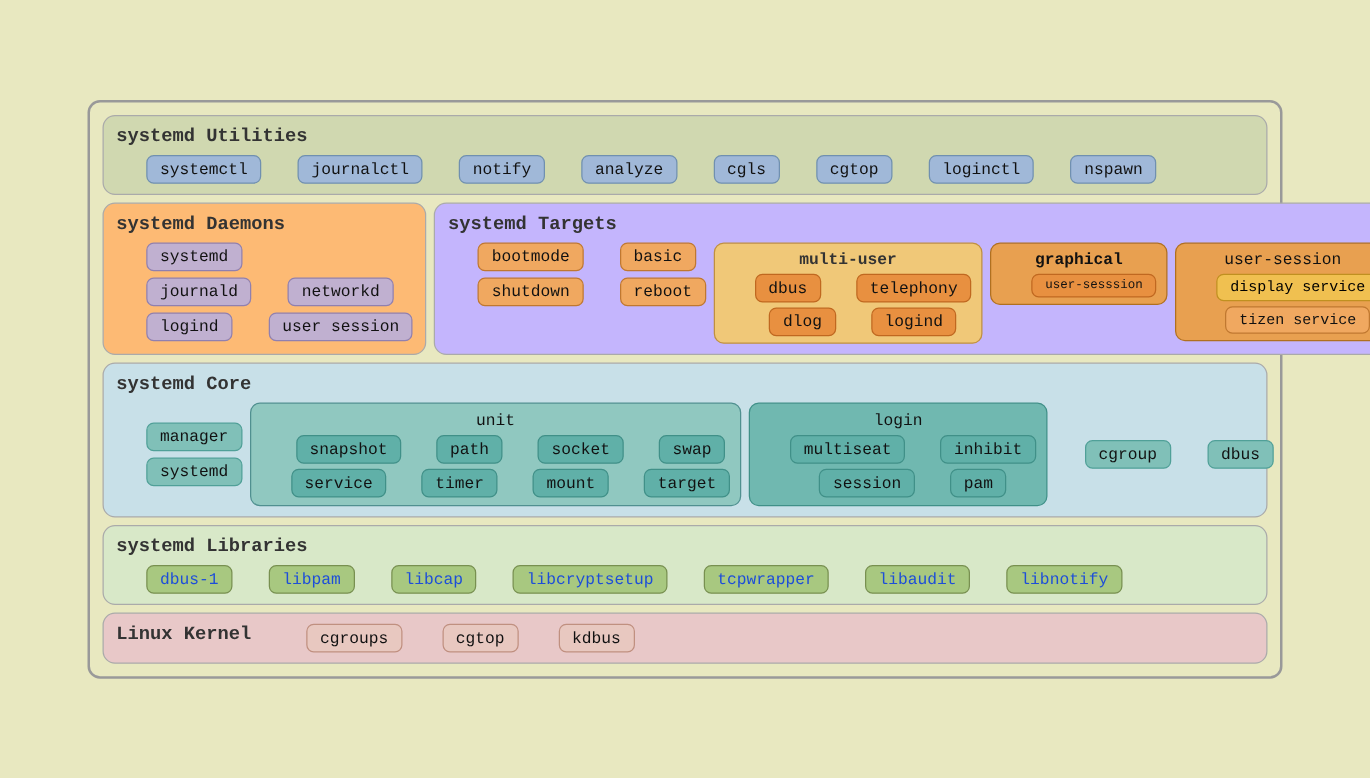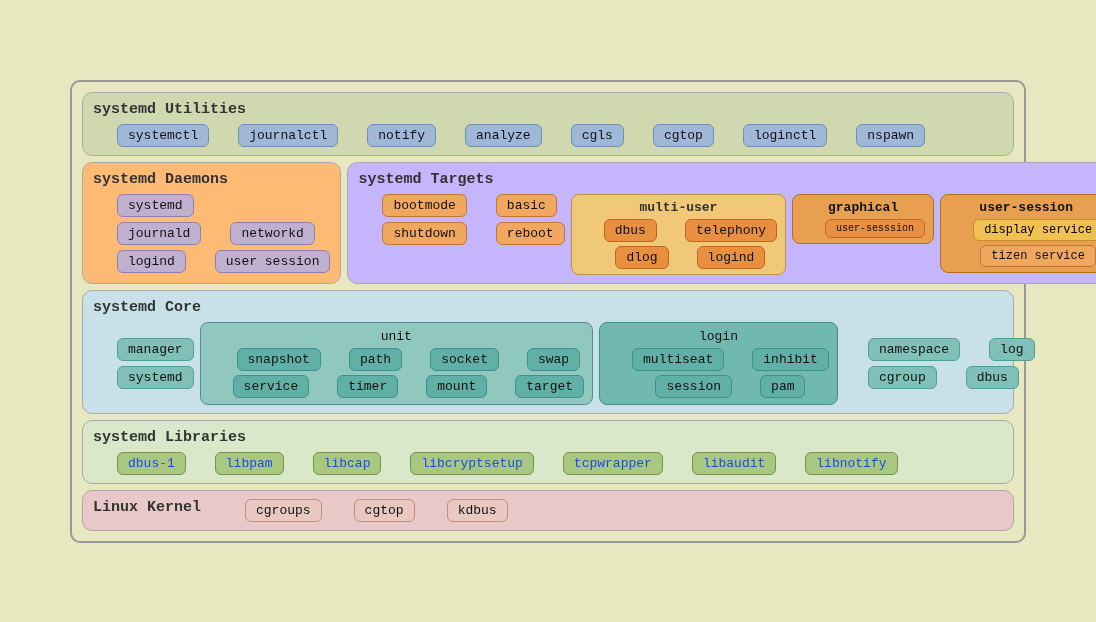--- a/index.html
+++ b/index.html
@@ -173,21 +173,21 @@
       border: 1.5px solid #b07020;
       border-radius: 8px;
       padding: 5px 8px;
       display: flex;
       flex-direction: column;
       gap: 4px;
       align-items: center;
     }
     .targets-user-session-title {
       font-size: 13px;
-      font-weight: bold;
+      font-weight: normal;
       color: #111;
     }
 
     
     .core-content {
       display: flex;
       gap: 6px;
       align-items: center;
     }
     .core-left {
@@ -358,24 +358,20 @@
           <div class="chip chip-teal-inner">inhibit</div>
         </div>
         <div style="display:flex;gap:4px;">
           <div class="chip chip-teal-inner">session</div>
           <div class="chip chip-teal-inner">pam</div>
         </div>
       </div>
 
       <div class="core-right">
         <div style="display:flex;gap:5px;">
-          <div class="chip chip-teal">namespace</div>
-          <div class="chip chip-teal">log</div>
-        </div>
-        <div style="display:flex;gap:5px;">
           <div class="chip chip-teal">cgroup</div>
           <div class="chip chip-teal">dbus</div>
         </div>
       </div>
 
     </div>
   </div>
 
   <div class="section section-libraries">
     <div class="section-title">systemd Libraries</div>

